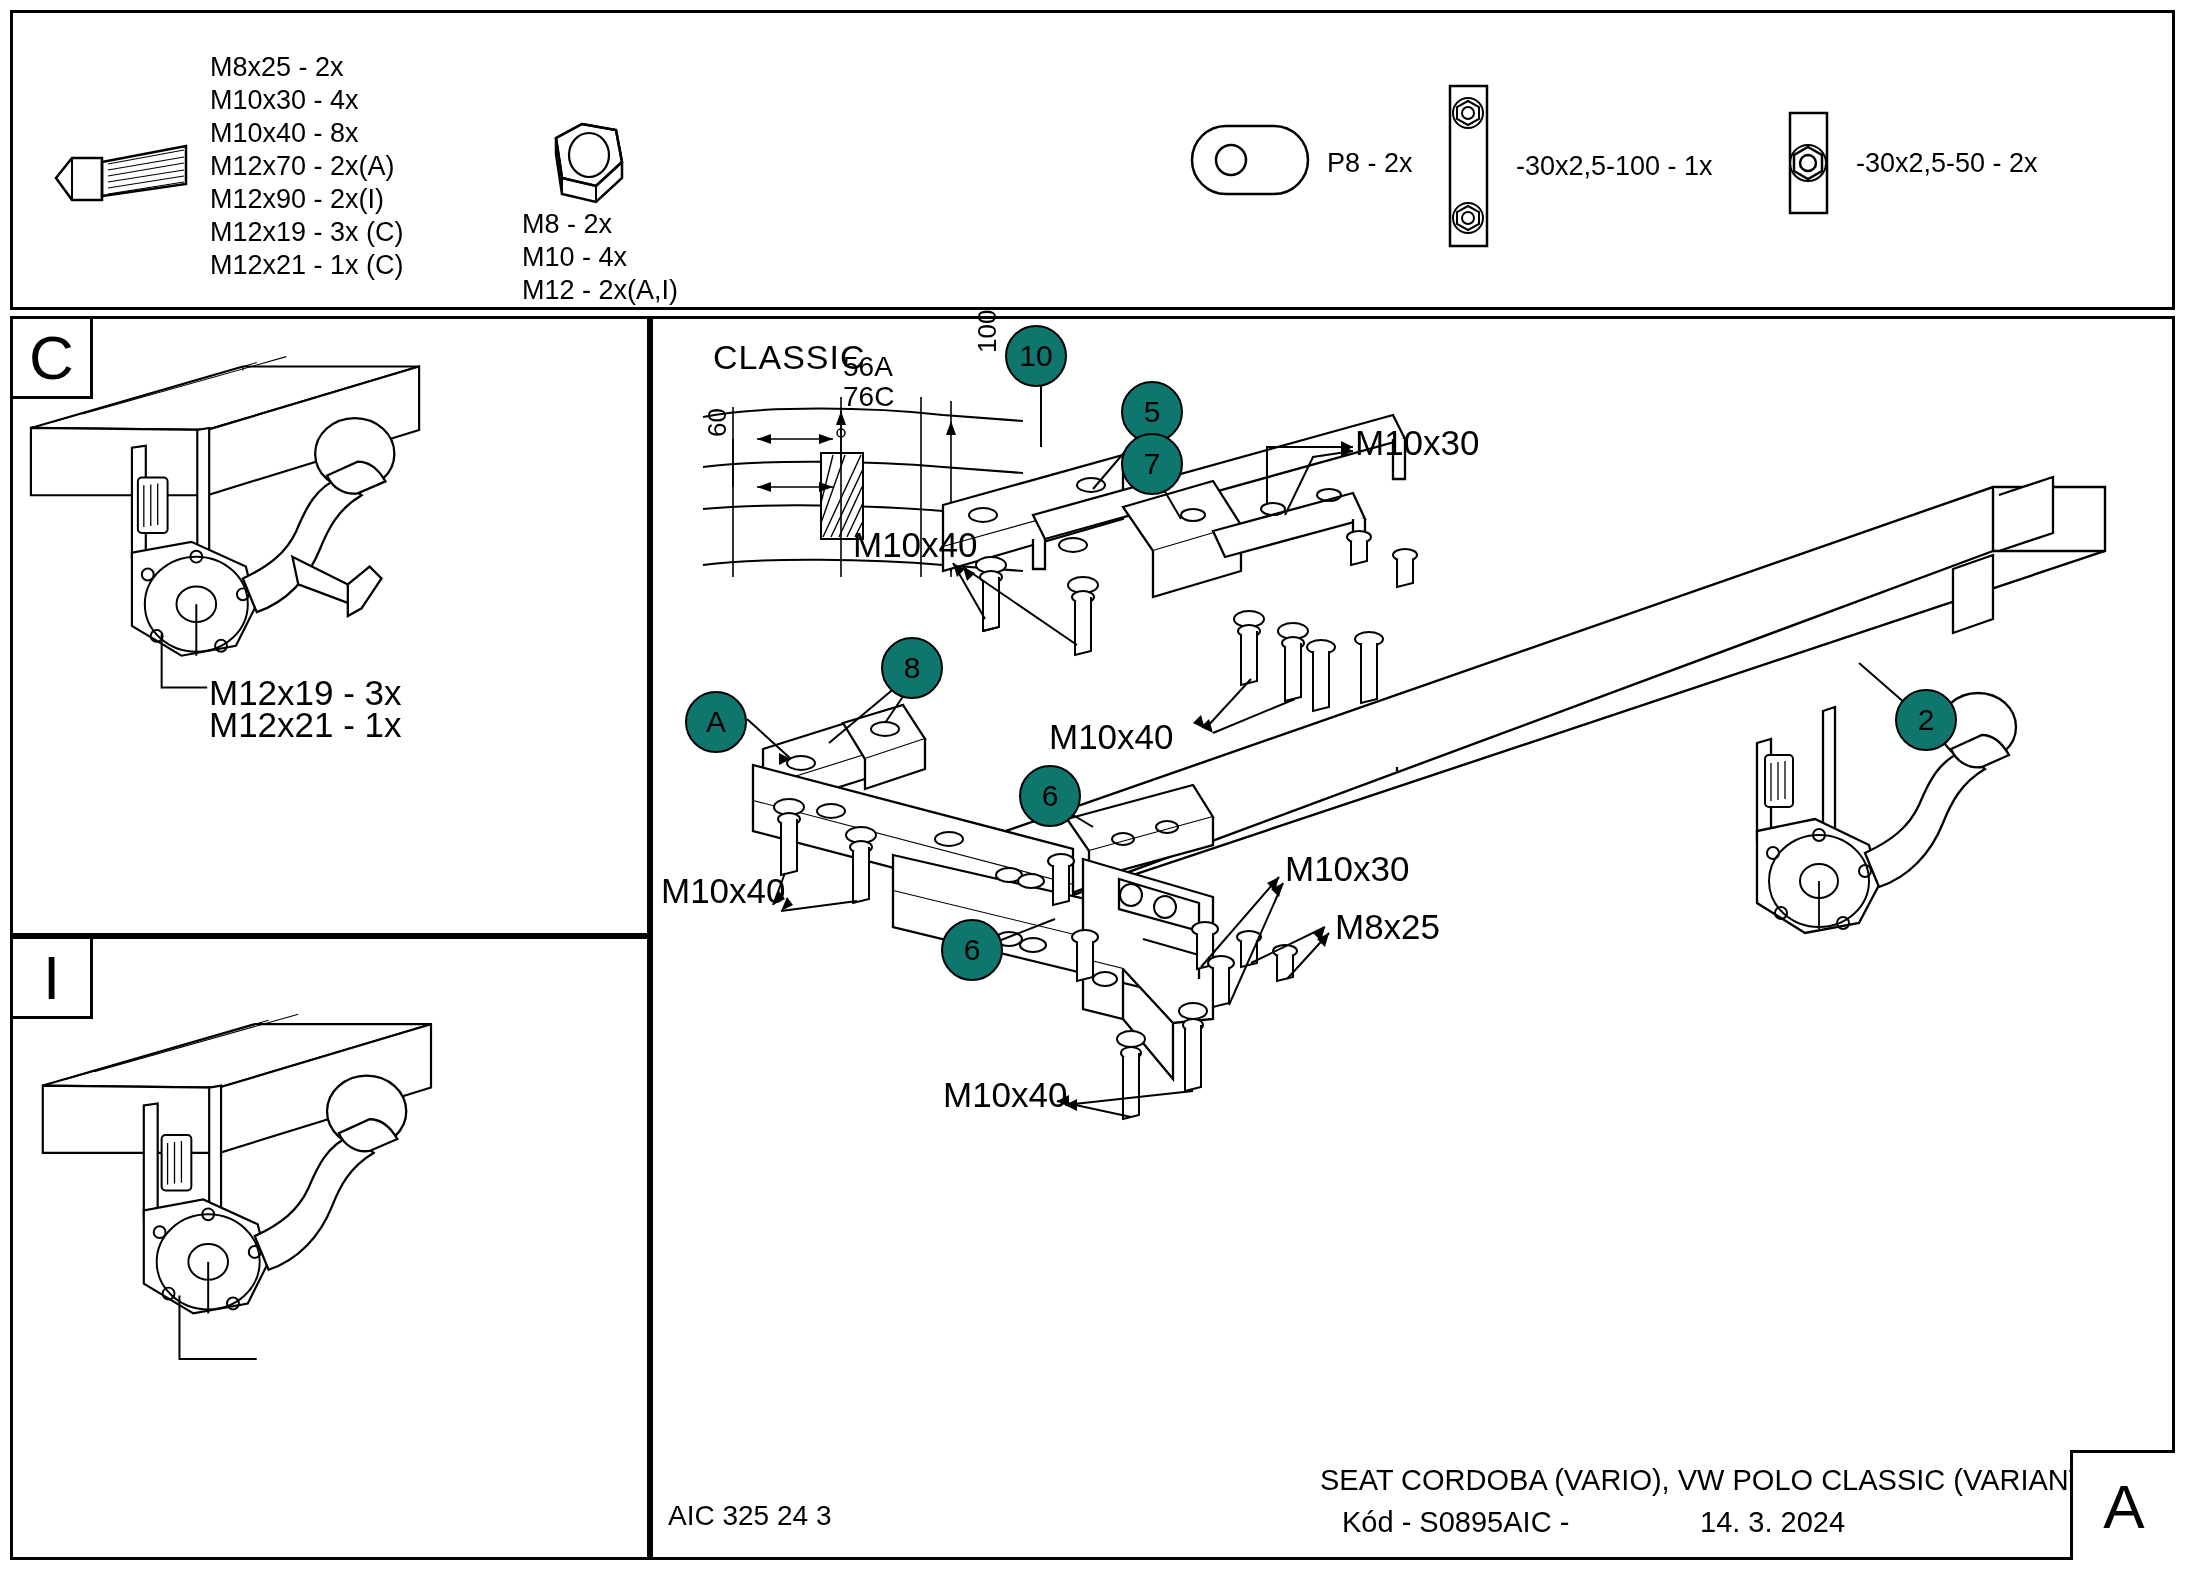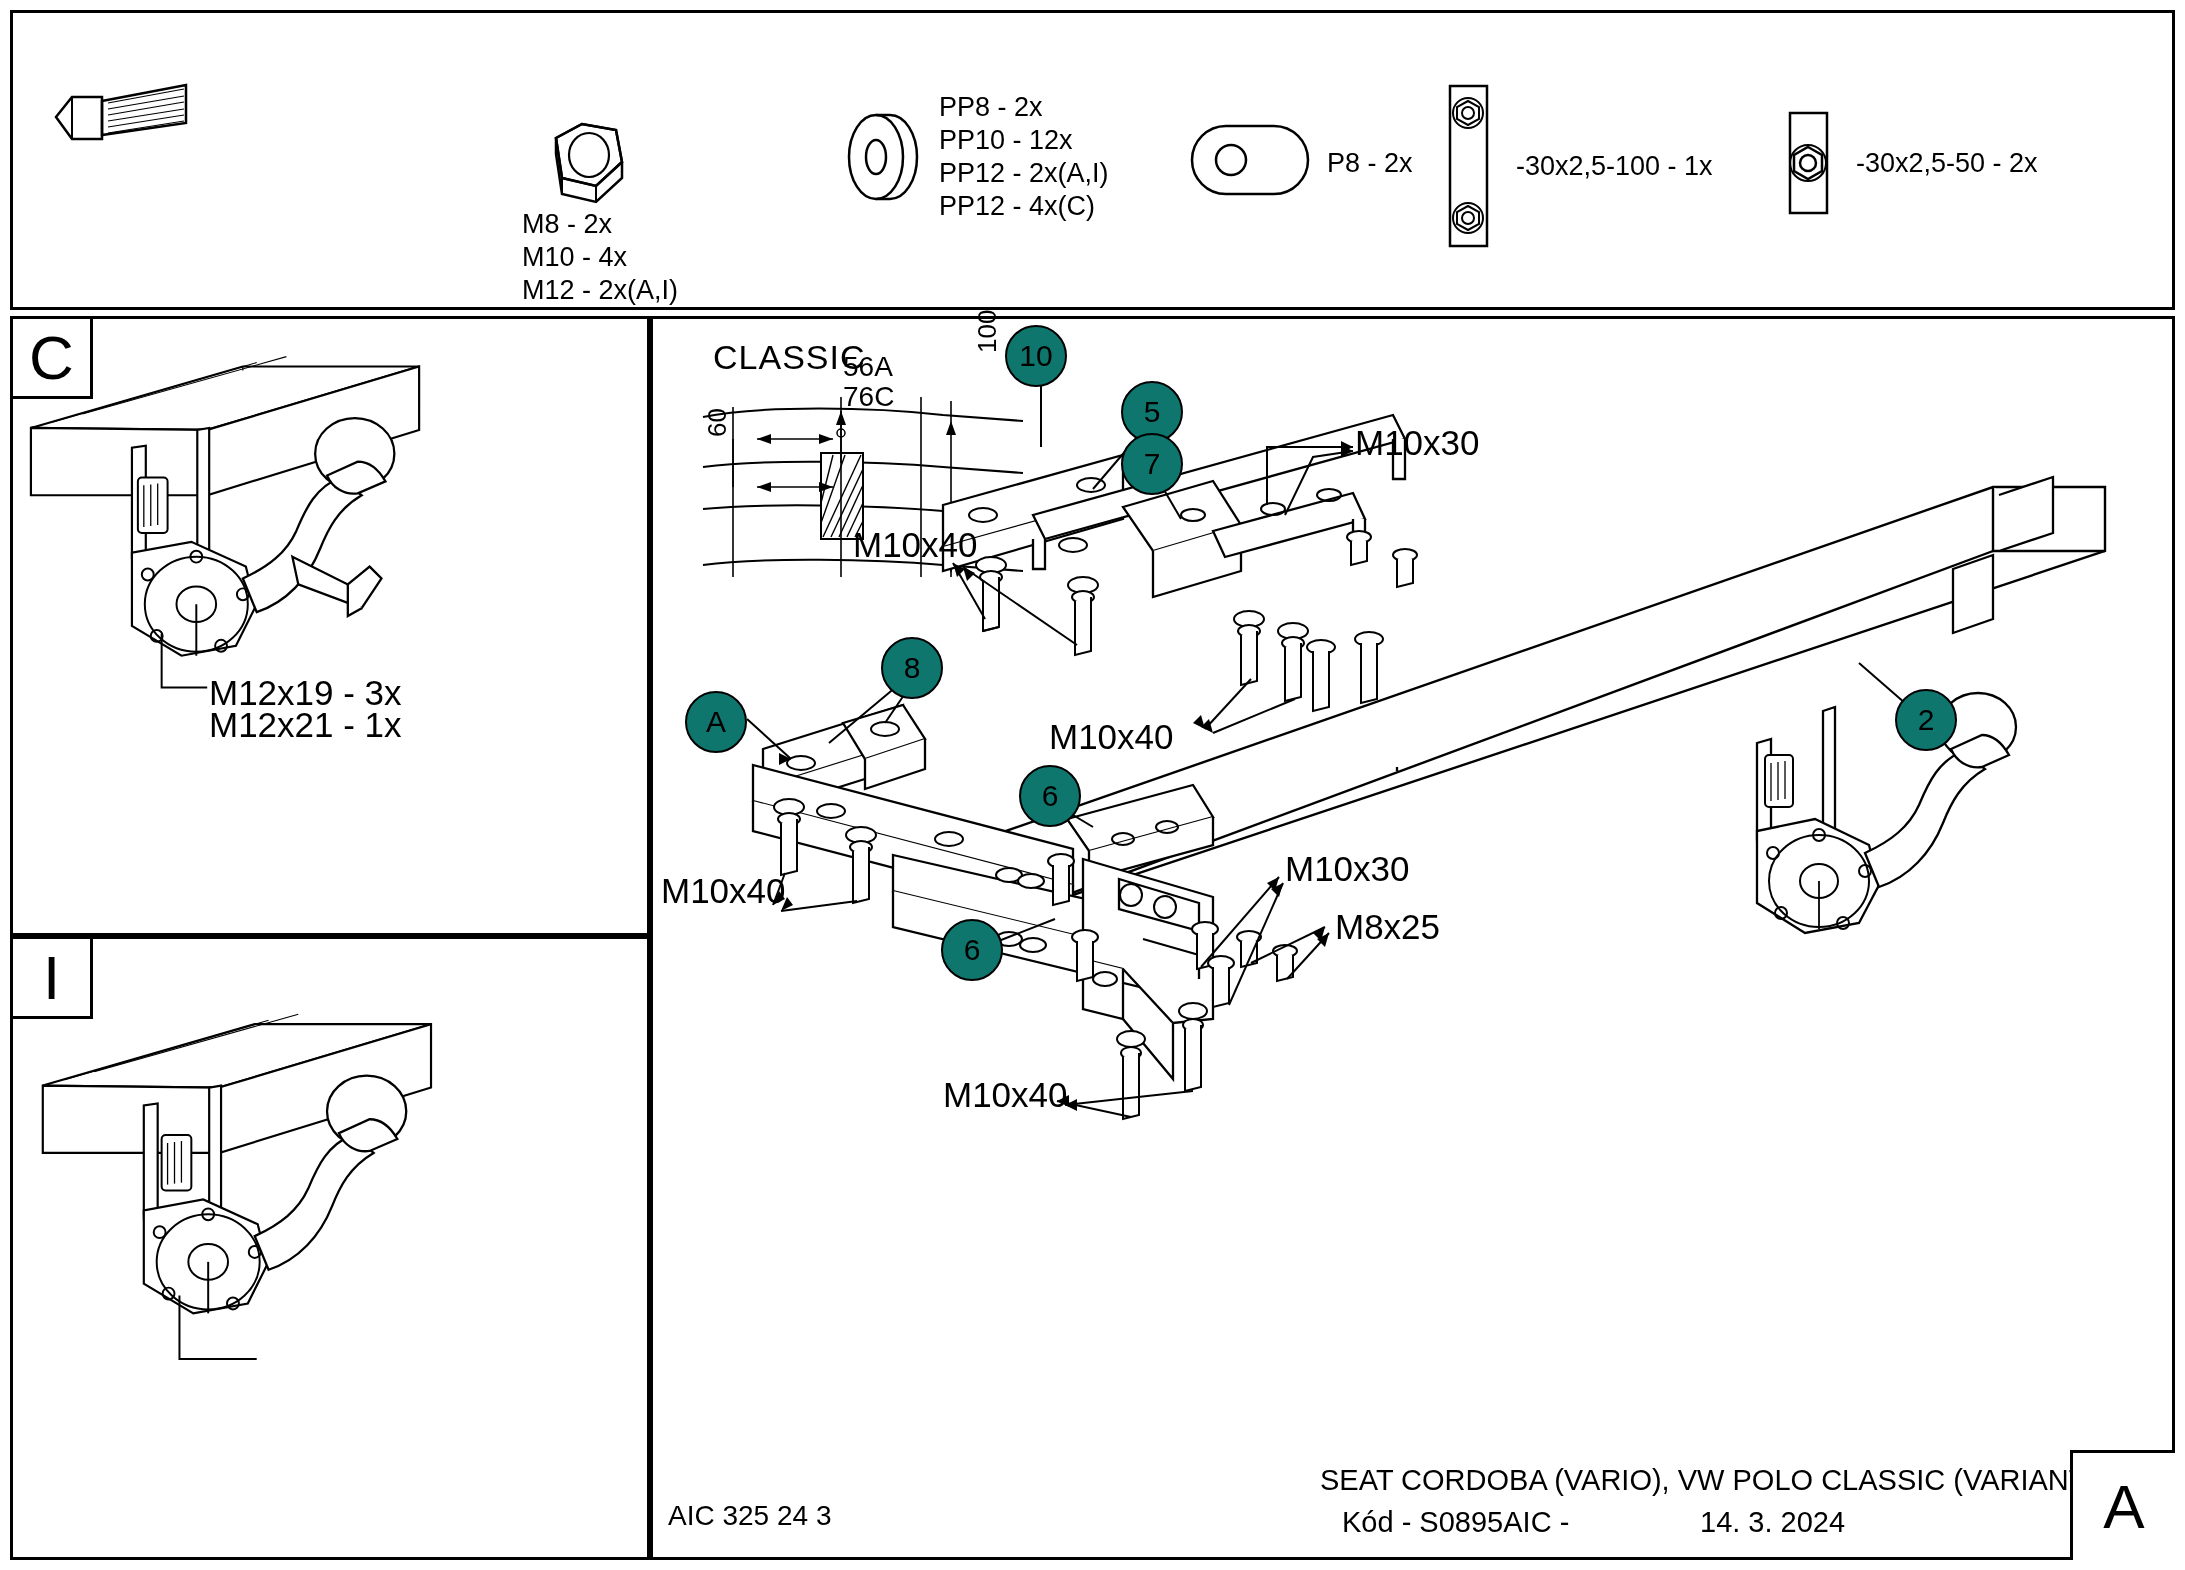--- a/index.html
+++ b/index.html
@@ -119,51 +119,44 @@
           <line class="ln" x1="24" y1="46" x2="24" y2="88" stroke-width="2"></line>
           <path class="ln" d="M54,50 L138,34 L138,72 L54,84 Z" stroke-width="2.5" fill="#fff"></path>
           <line class="ln" x1="60" y1="52" x2="136" y2="38" stroke-width="1.2"></line>
           <line class="ln" x1="60" y1="58" x2="136" y2="45" stroke-width="1.2"></line>
           <line class="ln" x1="60" y1="64" x2="136" y2="51" stroke-width="1.2"></line>
           <line class="ln" x1="60" y1="70" x2="136" y2="58" stroke-width="1.2"></line>
           <line class="ln" x1="60" y1="76" x2="136" y2="64" stroke-width="1.2"></line>
           <line class="ln" x1="60" y1="82" x2="136" y2="70" stroke-width="1.2"></line>
         </svg>
       </span>
+      <span class="part-text" style="margin-left:12px;">M8x25 - 2x
+M10x30 - 4x
+M10x40 - 8x
+M12x70 - 2x(A)
+M12x90 - 2x(I)
+M12x19 - 3x (C)
+M12x21 - 1x (C)</span>
     </div>
 
     <div class="part-group" style="left:495px; top:95px;flex-direction:column;">
       <span>
         <svg class="svg-ico" width="110" height="100" viewBox="0 0 110 100">
           <polygon class="ln" points="18,30 44,16 78,22 84,54 58,78 24,70" stroke-width="2.5" fill="#fff"></polygon>
           <polygon class="ln" points="18,30 44,16 78,22 84,54 58,78 24,70" stroke-width="2.5" fill="none"></polygon>
           <ellipse class="ln" cx="51" cy="47" rx="20" ry="22" stroke-width="2.2" fill="#fff"></ellipse>
           <path class="ln" d="M18,30 L18,46 L24,86 L58,94 L84,70 L84,54" stroke-width="2.5"></path>
           <path class="ln" d="M24,70 L24,86 M58,78 L58,94" stroke-width="2"></path>
         </svg>
       </span>
       <span class="part-text" style="margin-left:14px;">M8 - 2x
 M10 - 4x
 M12 - 2x(A,I)</span>
     </div>
 
-    <div class="part-group" style="left:830px; top:78px;">
-      <span>
-        <svg class="svg-ico" width="80" height="110" viewBox="0 0 80 110">
-          <ellipse class="ln" cx="33" cy="55" rx="27" ry="42" stroke-width="2.5" fill="#fff"></ellipse>
-          <ellipse class="ln" cx="33" cy="55" rx="10" ry="17" stroke-width="2.5" fill="#fff"></ellipse>
-          <path class="ln" d="M33,13 L47,13 M33,97 L47,97" stroke-width="2.5"></path>
-          <path class="ln" d="M47,13 A27,42 0 0 1 47,97" stroke-width="2.5"></path>
-        </svg>
-      </span>
-      <span class="part-text" style="margin-left:16px;">PP8 - 2x
-PP10 - 12x
-PP12 - 2x(A,I)
-PP12 - 4x(C)</span>
-    </div>
 
     <div class="part-group" style="left:1175px; top:105px;">
       <span>
         <svg class="svg-ico" width="125" height="90" viewBox="0 0 125 90">
           <path class="ln" d="M38,8 A34,34 0 1 0 38,76 L86,76 A34,34 0 0 0 86,8 Z" stroke-width="2.5" fill="#fff"></path>
           <circle class="ln" cx="43" cy="42" r="15" stroke-width="2.5" fill="#fff"></circle>
         </svg>
       </span>
       <span class="part-text" style="margin-left:14px;">P8 - 2x</span>
     </div>

